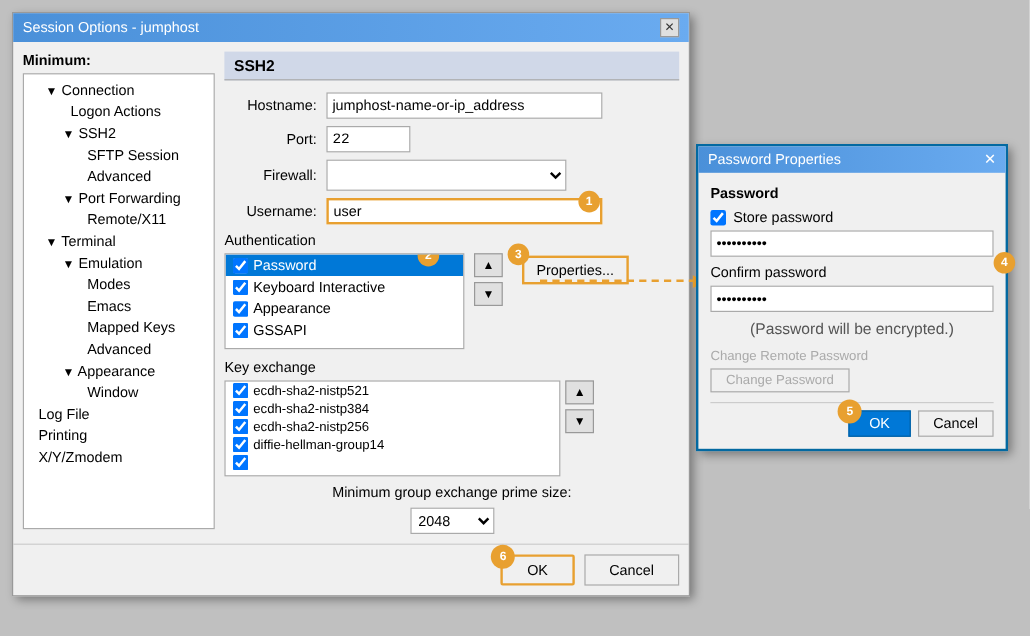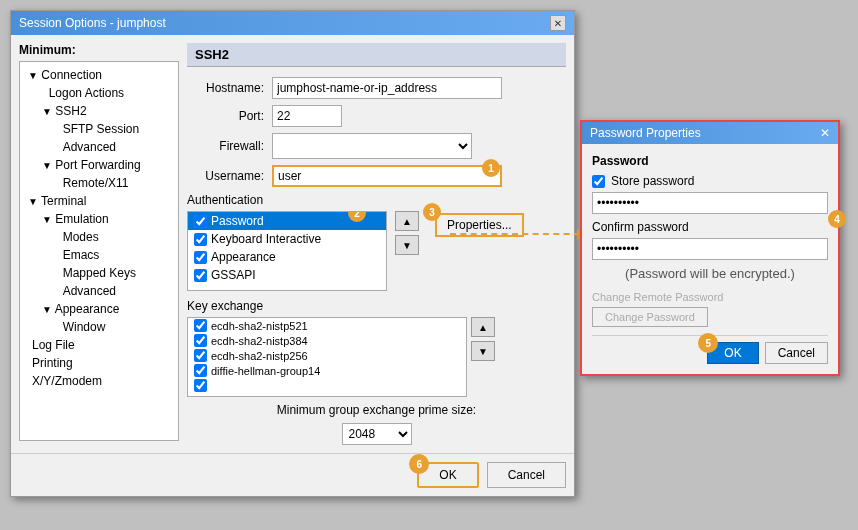--- a/index.html
+++ b/index.html
@@ -66,21 +66,21 @@
       height: 380px;
       overflow-y: auto;
       padding: 4px;
     }
     .tree-item {
       padding: 2px 0 2px 8px;
       cursor: pointer;
       white-space: nowrap;
       font-size: 12px;
     }
-    .tree-group { margin-left: 0; }
+    .tree-group { margin-left: 10px; }
     .tree-group > .tree-item { padding-left: 4px; }
     .tree-child { margin-left: 14px; }
     .tree-child .tree-item { padding-left: 4px; }
     .expand-icon { display: inline-block; width: 10px; font-size: 10px; }
 
     
     .content-panel {
       flex: 1;
     }
     .section-header {
@@ -104,21 +104,21 @@
       font-size: 12px;
     }
     .form-input {
       height: 22px;
       border: 1px solid #aaa;
       padding: 2px 4px;
       font-size: 12px;
       background: white;
     }
     .form-input.wide { width: 200px; }
-    .form-input.narrow { width: 70px; }
+    .form-input.narrow { width: 70px; font-family: Liberation Mono, monospace; }
     .form-select {
       height: 16px;
       border: 1px solid #aaa;
       font-size: 12px;
       background: white;
       padding: 12px 4px;
       width: 200px;
     }
 
     
@@ -252,21 +252,21 @@
       display: flex; align-items: center; justify-content: center;
     }
 
     
     .pwd-dialog {
       position: absolute;
       left: 580px;
       top: 120px;
       width: 260px;
       background: #f0f0f0;
-      border: 2px solid #ef4444;
+      border: 2px solid #0369a1;
       box-shadow: 3px 3px 8px rgba(0,0,0,0.4);
     }
     .pwd-titlebar {
       background: linear-gradient(to right, #4a90d9, #6aabf0);
       color: white;
       padding: 4px 8px;
       display: flex;
       align-items: center;
       justify-content: space-between;
       font-size: 12px;

